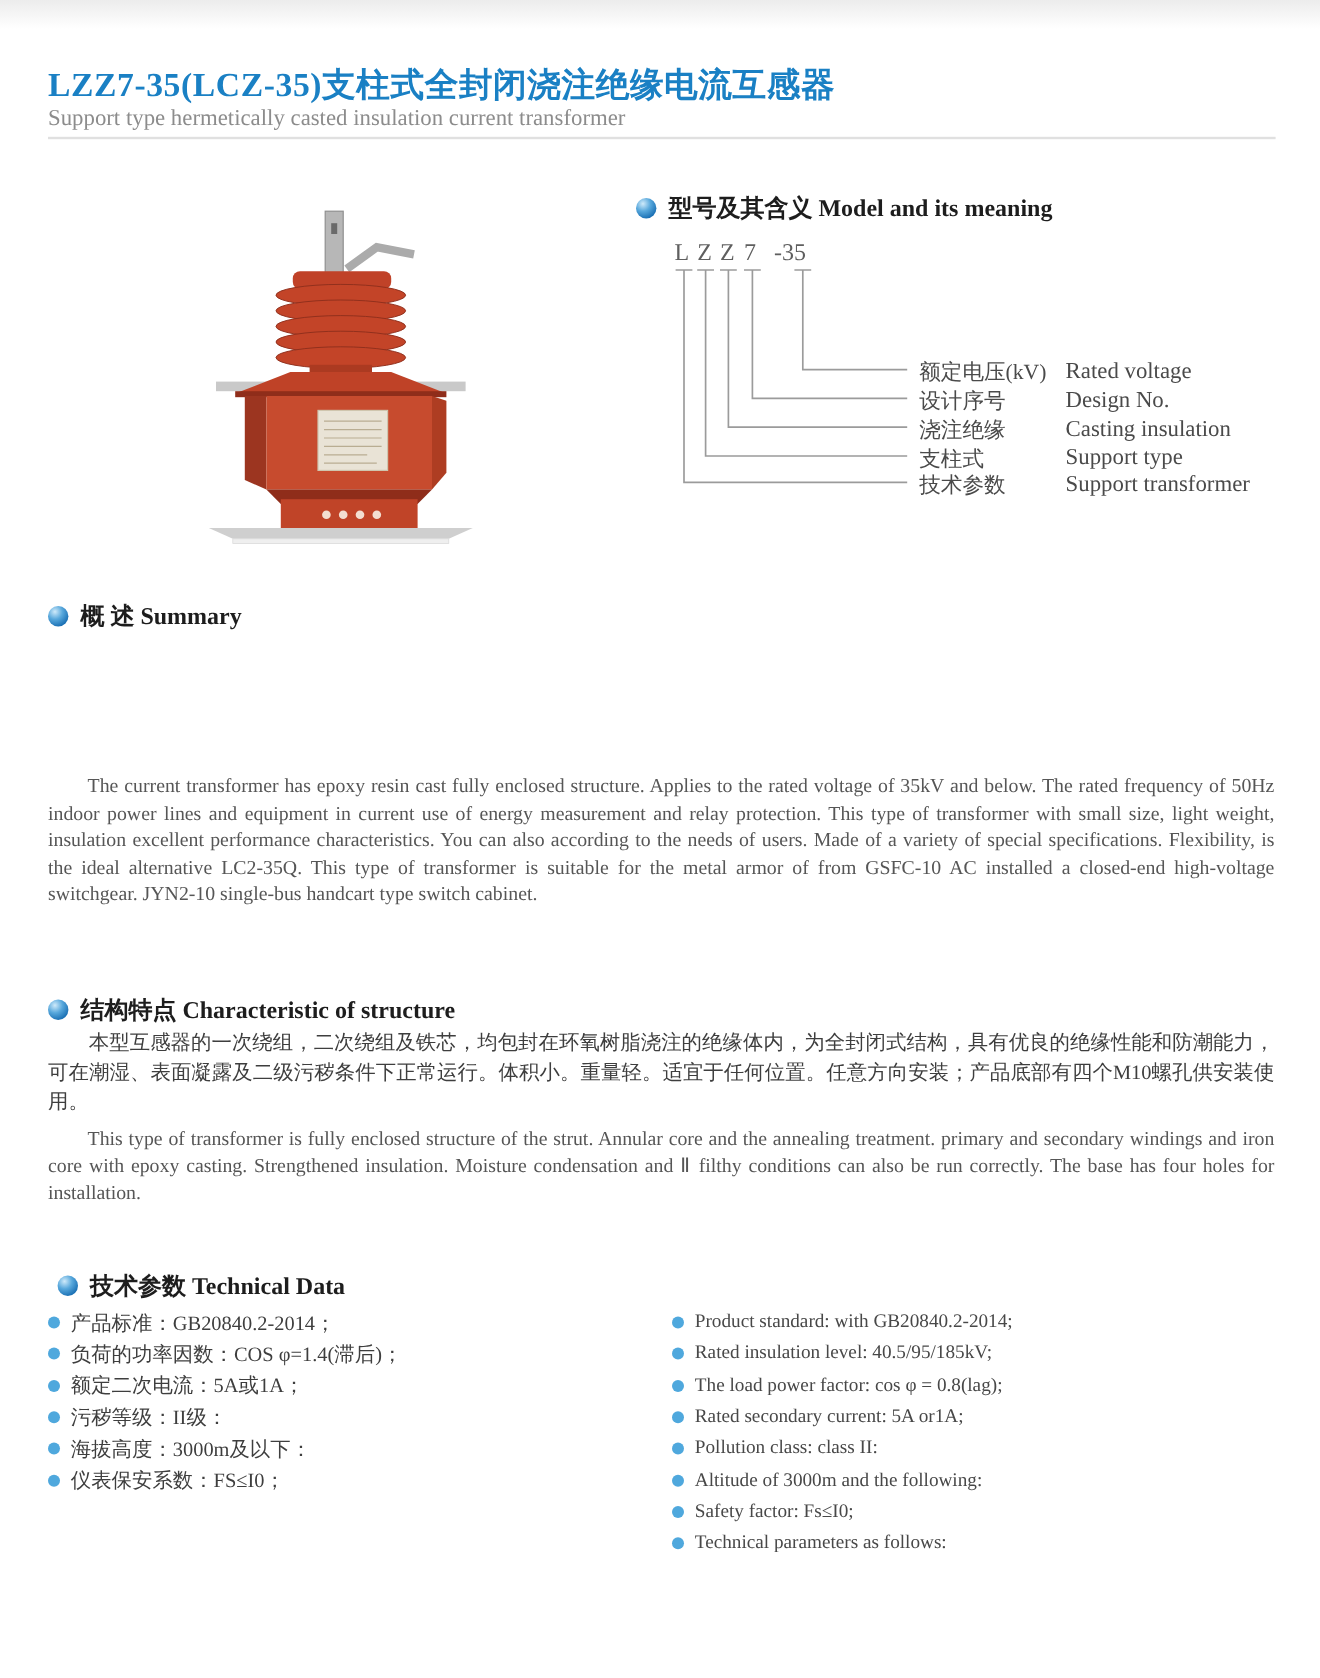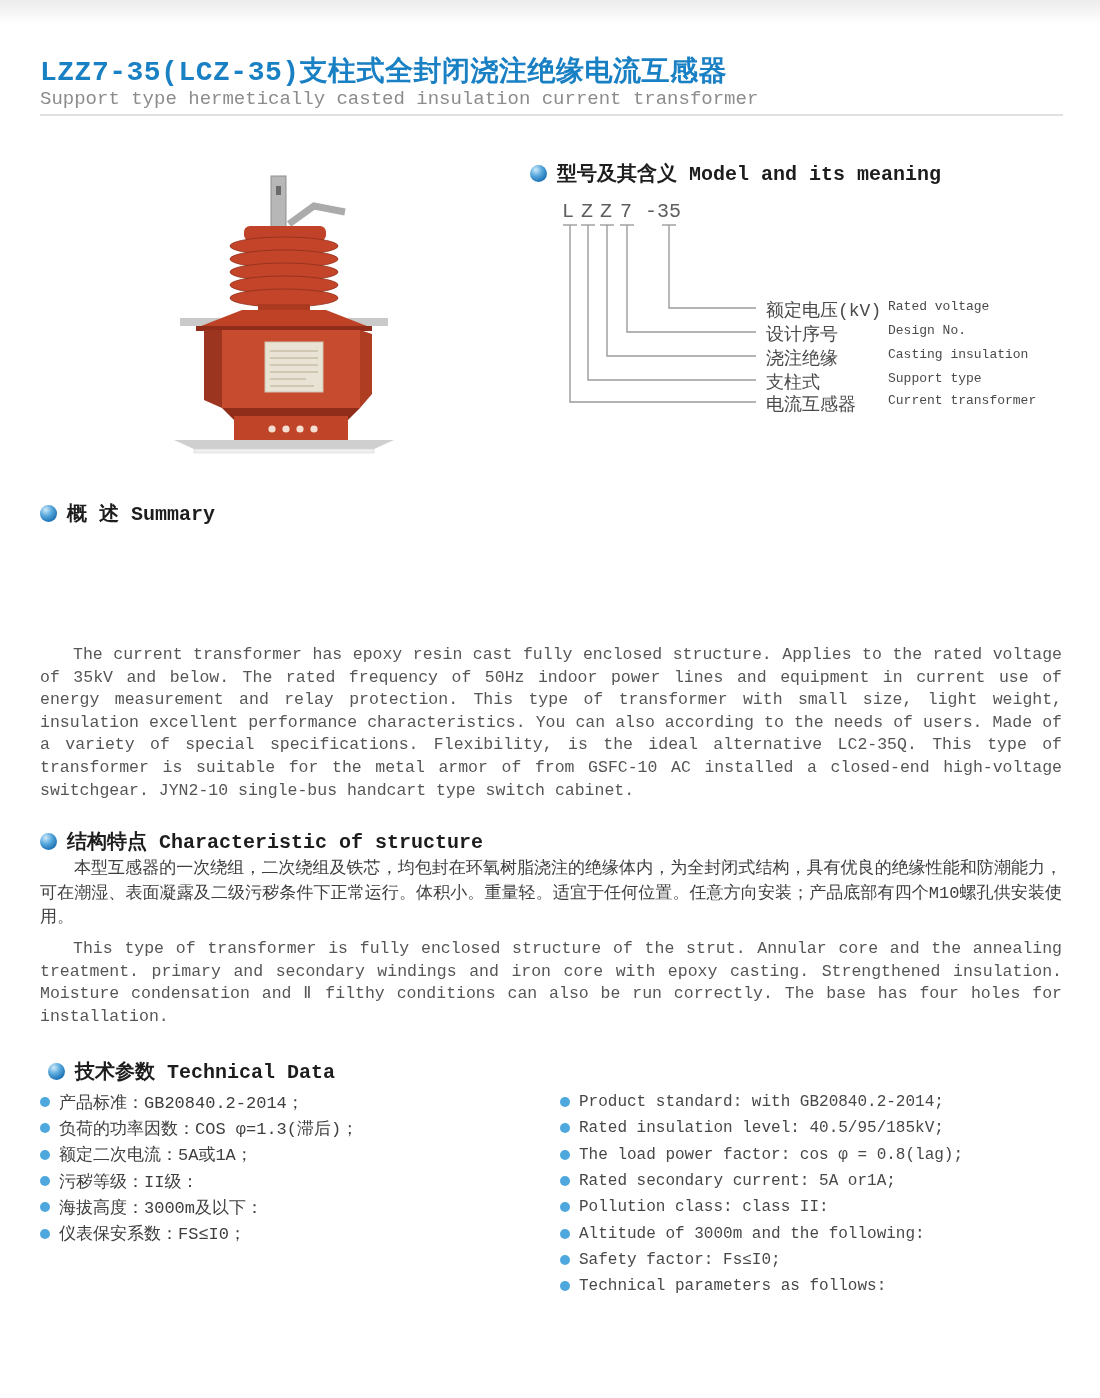--- a/index.html
+++ b/index.html
@@ -1,33 +1,33 @@
 <!DOCTYPE html>
 <html><head>
 <meta charset="utf-8">
 <style>
   html,body{margin:0;padding:0;background:#fff;}
   .page{position:relative;width:1100px;height:1398px;background:#ffffff;overflow:hidden;
-        font-family:Liberation Mono, monospace;}
+        font-family:Liberation Serif, serif;}
   .topfade{position:absolute;left:0;top:0;width:1100px;height:24px;
            background:linear-gradient(#ececec,#ffffff);}
   .title{position:absolute;left:40px;top:52px;font-size:28px;font-weight:700;color:#1a80c4;
          letter-spacing:.5px;white-space:nowrap;}
   .subtitle{position:absolute;left:40px;top:88px;font-size:19px;color:#8c8c8c;white-space:nowrap;}
   .divider{position:absolute;left:40px;top:114px;width:1023px;height:2px;background:#e0e0e0;}
 
   .sec-heading{position:absolute;display:flex;align-items:center;gap:10px;}
   .sec-heading .txt{font-size:20px;font-weight:700;color:#1d1d1d;white-space:nowrap;}
   .sphere{width:17px;height:17px;border-radius:50%;flex:0 0 auto;
           background:radial-gradient(circle at 34% 28%, #cfeafa 0%, #58a8dc 38%, #0c63ab 85%, #084e88 100%);}
 
   
   .code-char{position:absolute;font-size:20px;color:#5f5f5f;white-space:nowrap;}
   .mrow-cn{position:absolute;left:766px;font-size:18px;color:#4a4a4a;white-space:nowrap;}
-  .mrow-en{position:absolute;left:888px;font-size:13px;color:#4a4a4a;white-space:nowrap;}
+  .mrow-en{position:absolute;left:888px;font-size:19px;color:#4a4a4a;white-space:nowrap;}
 
   .para{position:absolute;left:40px;width:1022px;text-align:justify;text-indent:2em;}
   .para.cn{font-size:17px;line-height:26px;color:#3e3e3e;}
   .para.en{font-size:16.5px;line-height:22.6px;color:#565656;}
 
   .tech-list{position:absolute;display:flex;flex-direction:column;}
   .tech-item{display:flex;align-items:center;height:26.3px;gap:9px;white-space:nowrap;}
   .dot{width:10px;height:10px;border-radius:50%;background:#4fa8dd;flex:0 0 auto;}
   .tech-list.left .tech-item{font-size:17px;color:#3e3e3e;}
   .tech-list.right .tech-item{font-size:16px;color:#484848;text-align:right;}
@@ -115,22 +115,22 @@
   </svg>
 
   <div class="mrow-cn" style="top:298px">额定电压(kV)</div>
   <div class="mrow-en" style="top:299px">Rated voltage</div>
   <div class="mrow-cn" style="top:322px">设计序号</div>
   <div class="mrow-en" style="top:323px">Design No.</div>
   <div class="mrow-cn" style="top:346px">浇注绝缘</div>
   <div class="mrow-en" style="top:347px">Casting insulation</div>
   <div class="mrow-cn" style="top:370px">支柱式</div>
   <div class="mrow-en" style="top:371px">Support type</div>
-  <div class="mrow-cn" style="top:392px">电流互感器</div>
-  <div class="mrow-en" style="top:393px">Current transformer</div>
+  <div class="mrow-cn" style="top:392px">技术参数</div>
+  <div class="mrow-en" style="top:393px">Support transformer</div>
 
   <div class="sec-heading" style="left:40px;top:500px">
     <span class="sphere"></span>
     <span class="txt">概 述 Summary</span>
   </div>
   <div class="para en" style="top:644px">The current transformer has epoxy resin cast fully enclosed structure. Applies to the rated voltage of 35kV and below. The rated frequency of 50Hz indoor power lines and equipment in current use of energy measurement and relay protection. This type of transformer with small size, light weight, insulation excellent performance characteristics. You can also according to the needs of users. Made of a variety of special specifications. Flexibility, is the ideal alternative LC2-35Q. This type of transformer is suitable for the metal armor of from GSFC-10 AC installed a closed-end high-voltage switchgear. JYN2-10 single-bus handcart type switch cabinet.</div>
 
   <div class="sec-heading" style="left:40px;top:828px">
     <span class="sphere"></span>
     <span class="txt">结构特点 Characteristic of structure</span>
@@ -143,21 +143,21 @@
     <span class="txt">技术参数 Technical Data</span>
   </div>
 
   <div class="tech-list left" style="left:40px;top:1089px">
     <div class="tech-item">
         <span class="dot"></span>
         <span>产品标准：GB20840.2-2014；</span>
       </div>
     <div class="tech-item">
         <span class="dot"></span>
-        <span>负荷的功率因数：COS φ=1.3(滞后)；</span>
+        <span>负荷的功率因数：COS φ=1.4(滞后)；</span>
       </div>
     <div class="tech-item">
         <span class="dot"></span>
         <span>额定二次电流：5A或1A；</span>
       </div>
     <div class="tech-item">
         <span class="dot"></span>
         <span>污秽等级：II级：</span>
       </div>
     <div class="tech-item">

